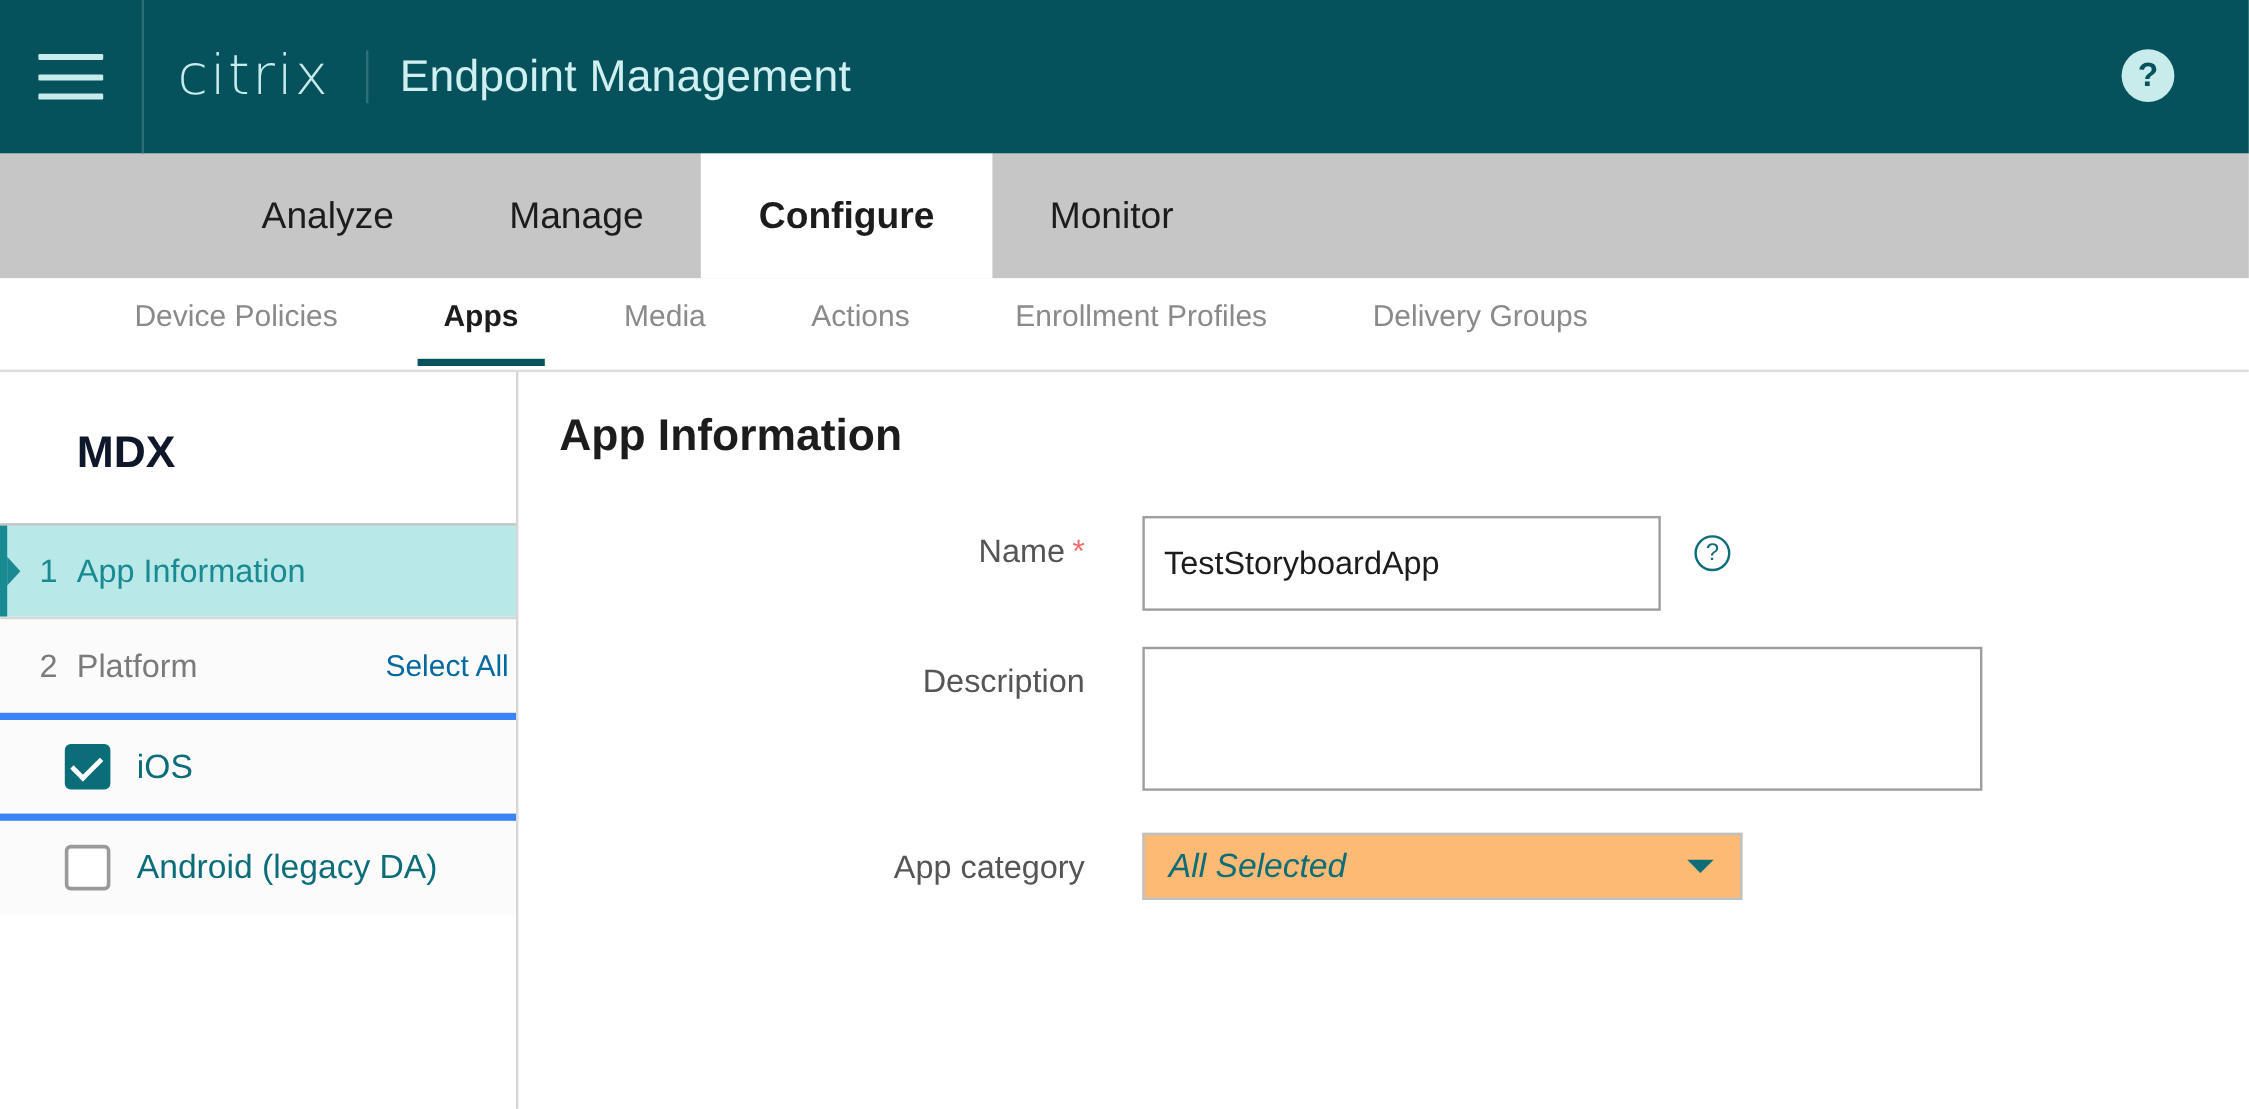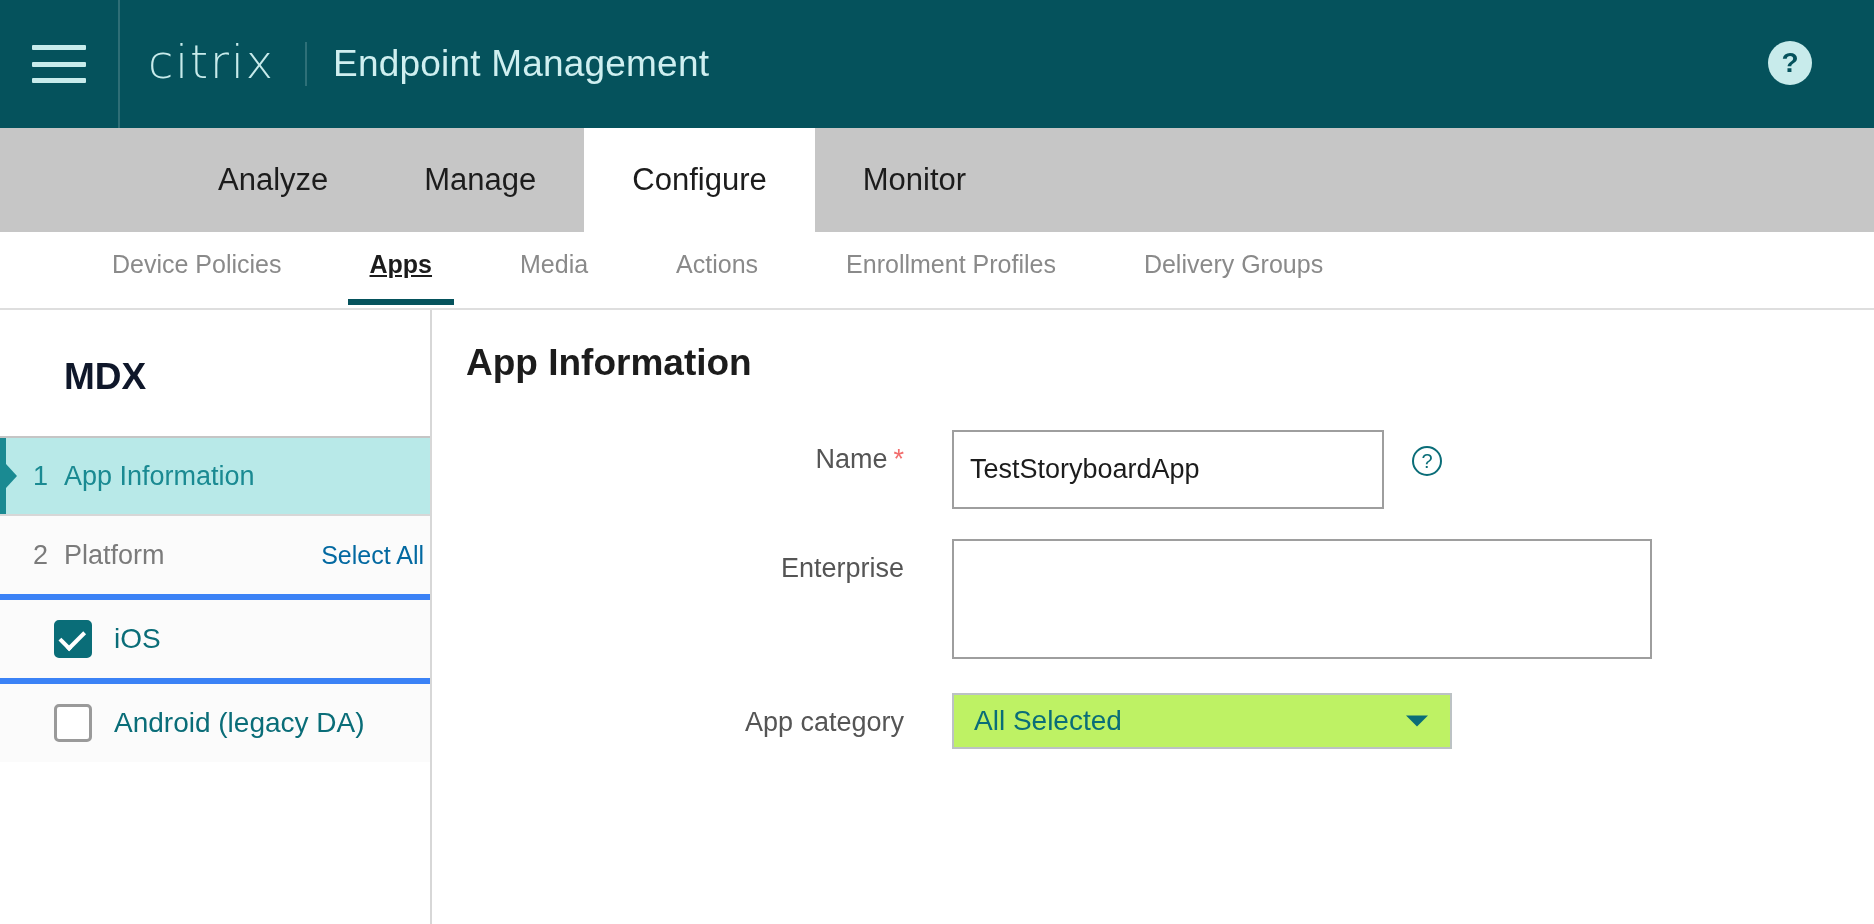--- a/index.html
+++ b/index.html
@@ -110,21 +110,21 @@
     align-items: center;
     justify-content: center;
     font-size: 31px;
     color: #1c1c1c;
     padding: 0 48px;
     cursor: pointer;
     box-sizing: border-box;
   }
   .ptab.active {
     background: #ffffff;
-    font-weight: normal;
+    font-weight: bold;
   }
 
   
   .sub-tabs {
     position: absolute;
     left: 0; top: 232px;
     width: 1874px;
     height: 78px;
     background: #ffffff;
     display: flex;
@@ -138,21 +138,20 @@
     font-size: 25px;
     color: #8a8a8a;
     padding: 18px 0 0 0;
     margin-right: 88px;
     cursor: pointer;
     white-space: nowrap;
   }
   .stab.active {
     color: #1c1c1c;
     font-weight: bold;
-    text-decoration: underline;
   }
   .stab.active::after {
     content: "";
     position: absolute;
     left: -22px;
     right: -22px;
     bottom: -26px;
     height: 6px;
     background: #05525c;
   }
@@ -327,26 +326,27 @@
     padding: 10px 16px;
     box-sizing: border-box;
     font-family: "Liberation Sans", sans-serif;
     resize: none;
     outline: none;
   }
   .select-box {
     position: relative;
     width: 500px;
     height: 56px;
-    background: #bef264;
+    background: #fdba74;
     border: 2px solid #bcc2c4;
     box-sizing: border-box;
     display: flex;
     align-items: center;
     cursor: pointer;
+    font-style: italic;
   }
   .select-value {
     font-size: 28px;
     color: #0a6d78;
     padding-left: 20px;
   }
   .select-caret {
     position: absolute;
     right: 22px;
     top: 50%;
@@ -446,21 +446,21 @@
 
     <div class="frow">
       <div class="flabel"><span>Name</span><span class="req">*</span></div>
       <div class="fcontrol row-inline">
         <input class="text-input" type="text" value="TestStoryboardApp" style="">
         <div class="field-help">?</div>
       </div>
     </div>
 
     <div class="frow">
-      <div class="flabel">Enterprise</div>
+      <div class="flabel">Description</div>
       <div class="fcontrol">
         <textarea class="textarea" placeholder="" style=""></textarea>
       </div>
     </div>
 
     <div class="frow">
       <div class="flabel">App category</div>
       <div class="fcontrol">
         <div class="select-box">
           <div class="select-value">All Selected</div>

